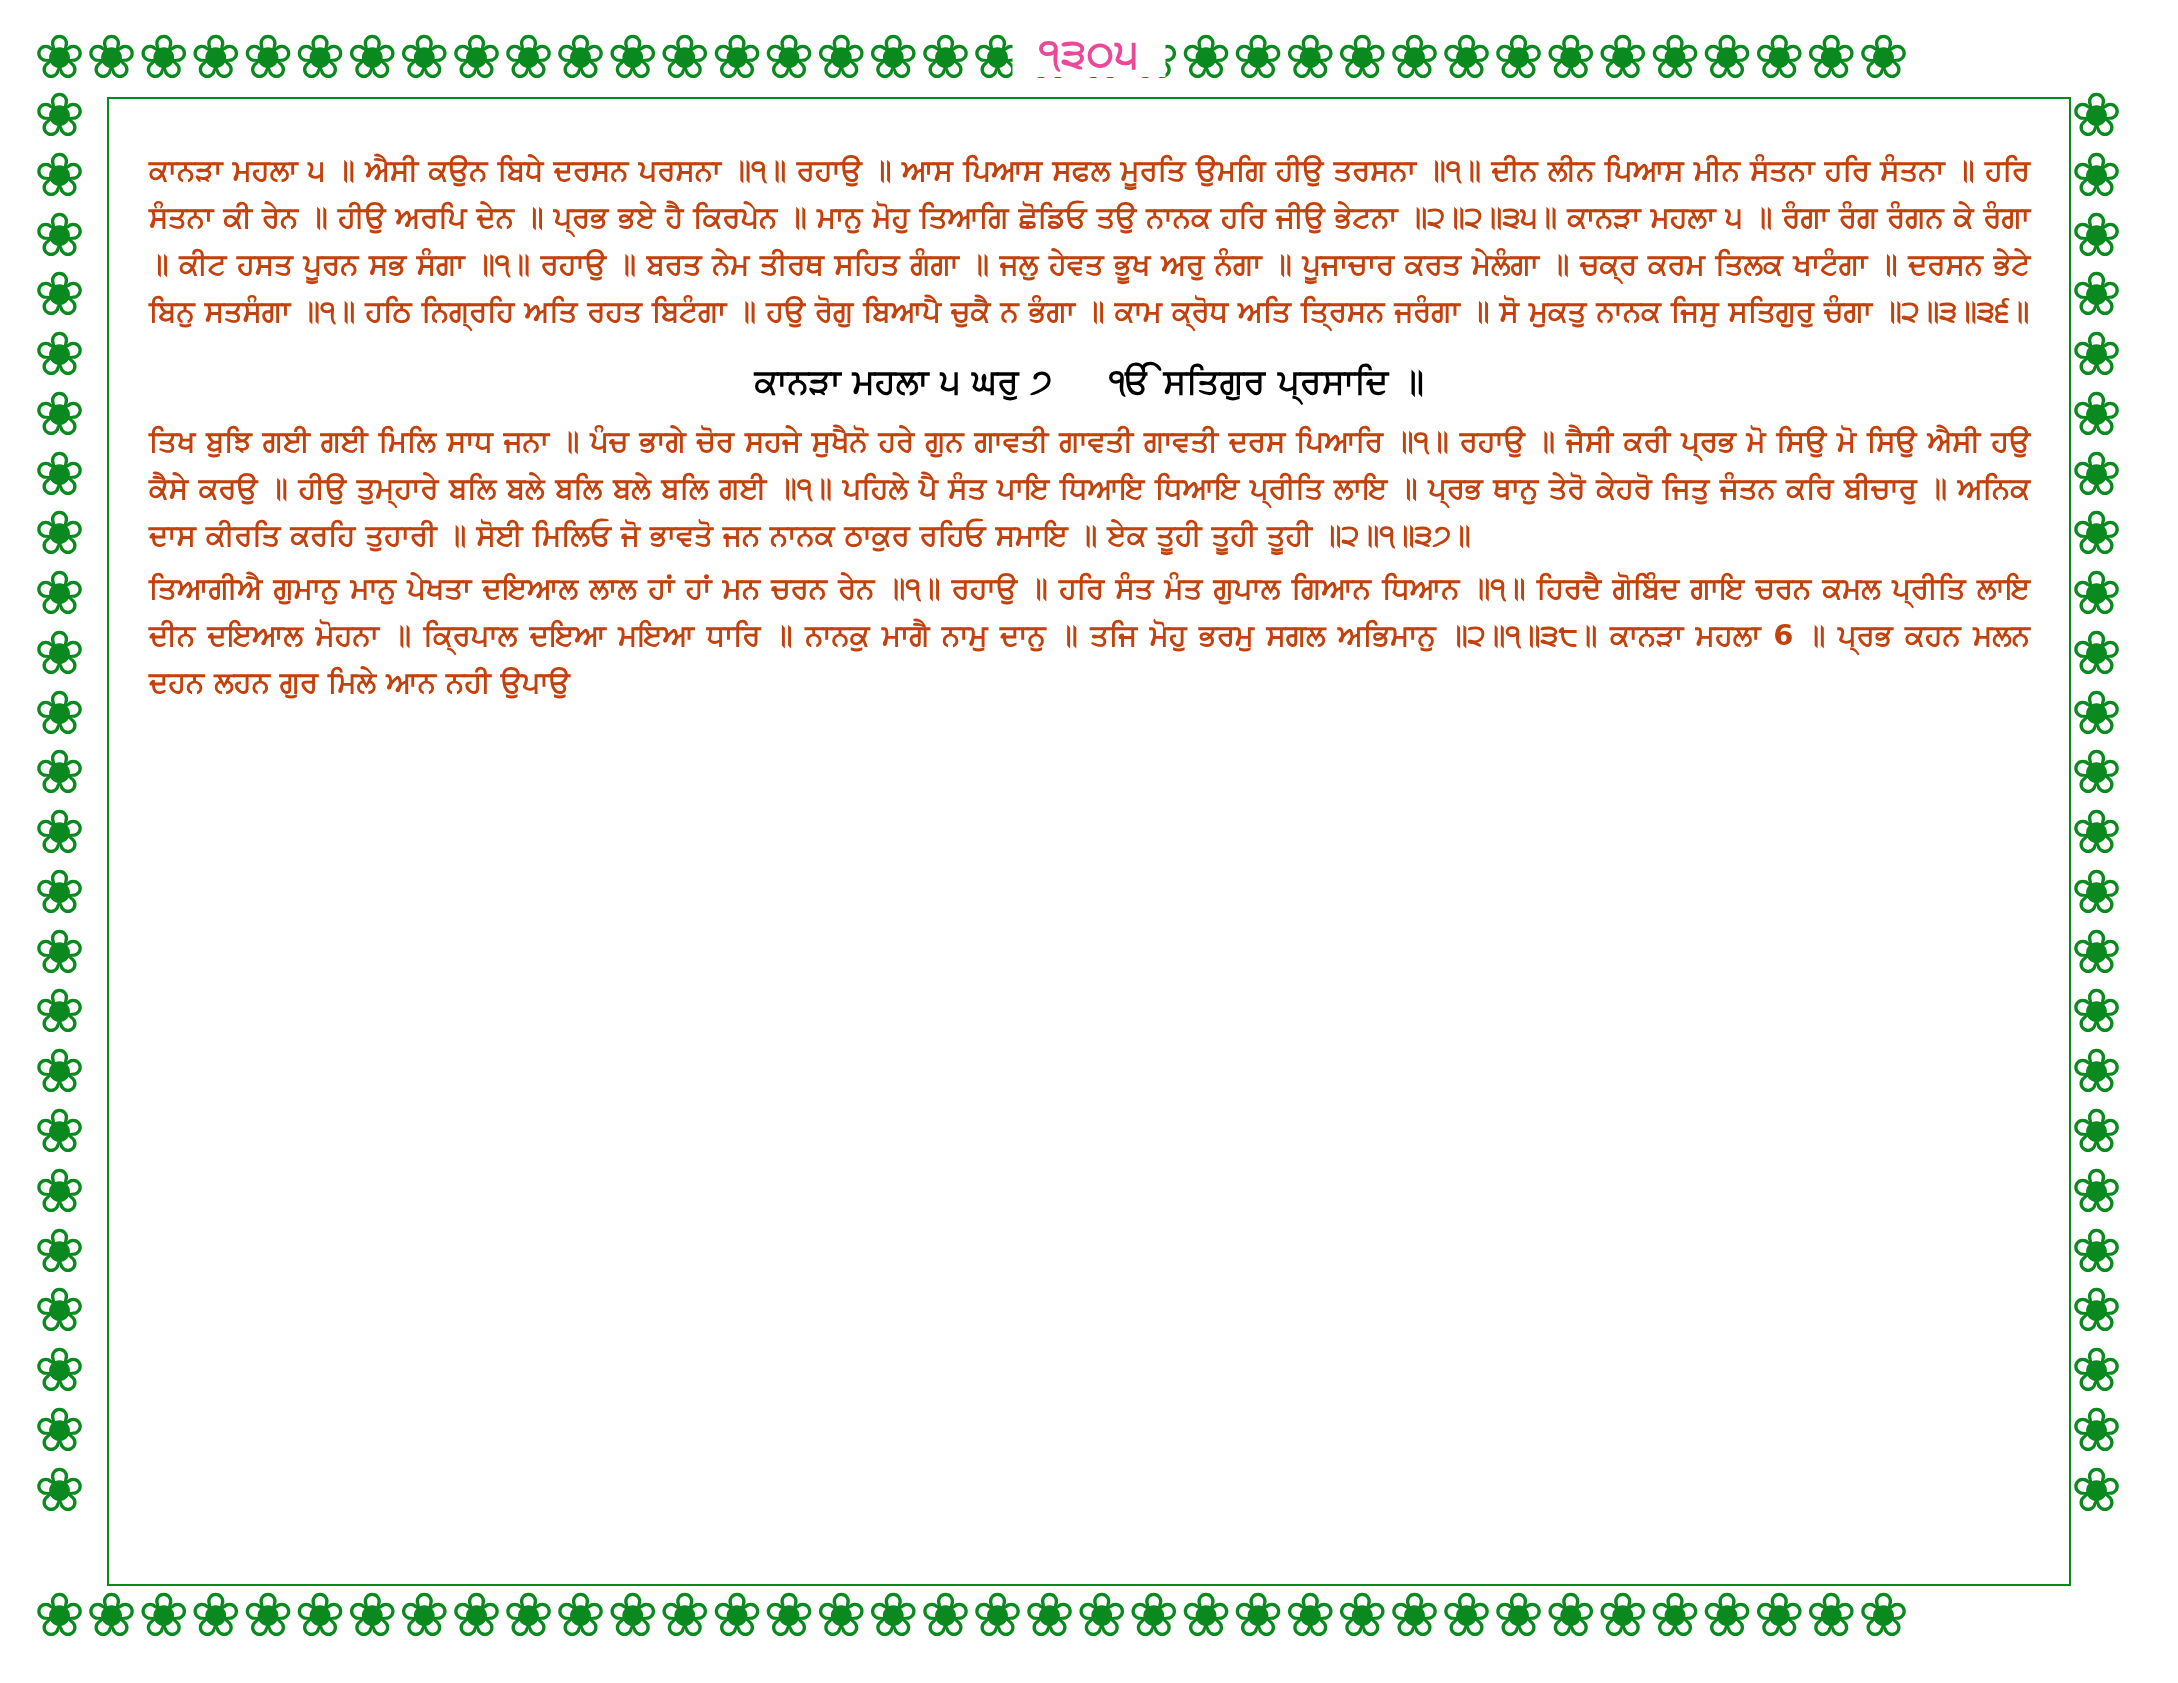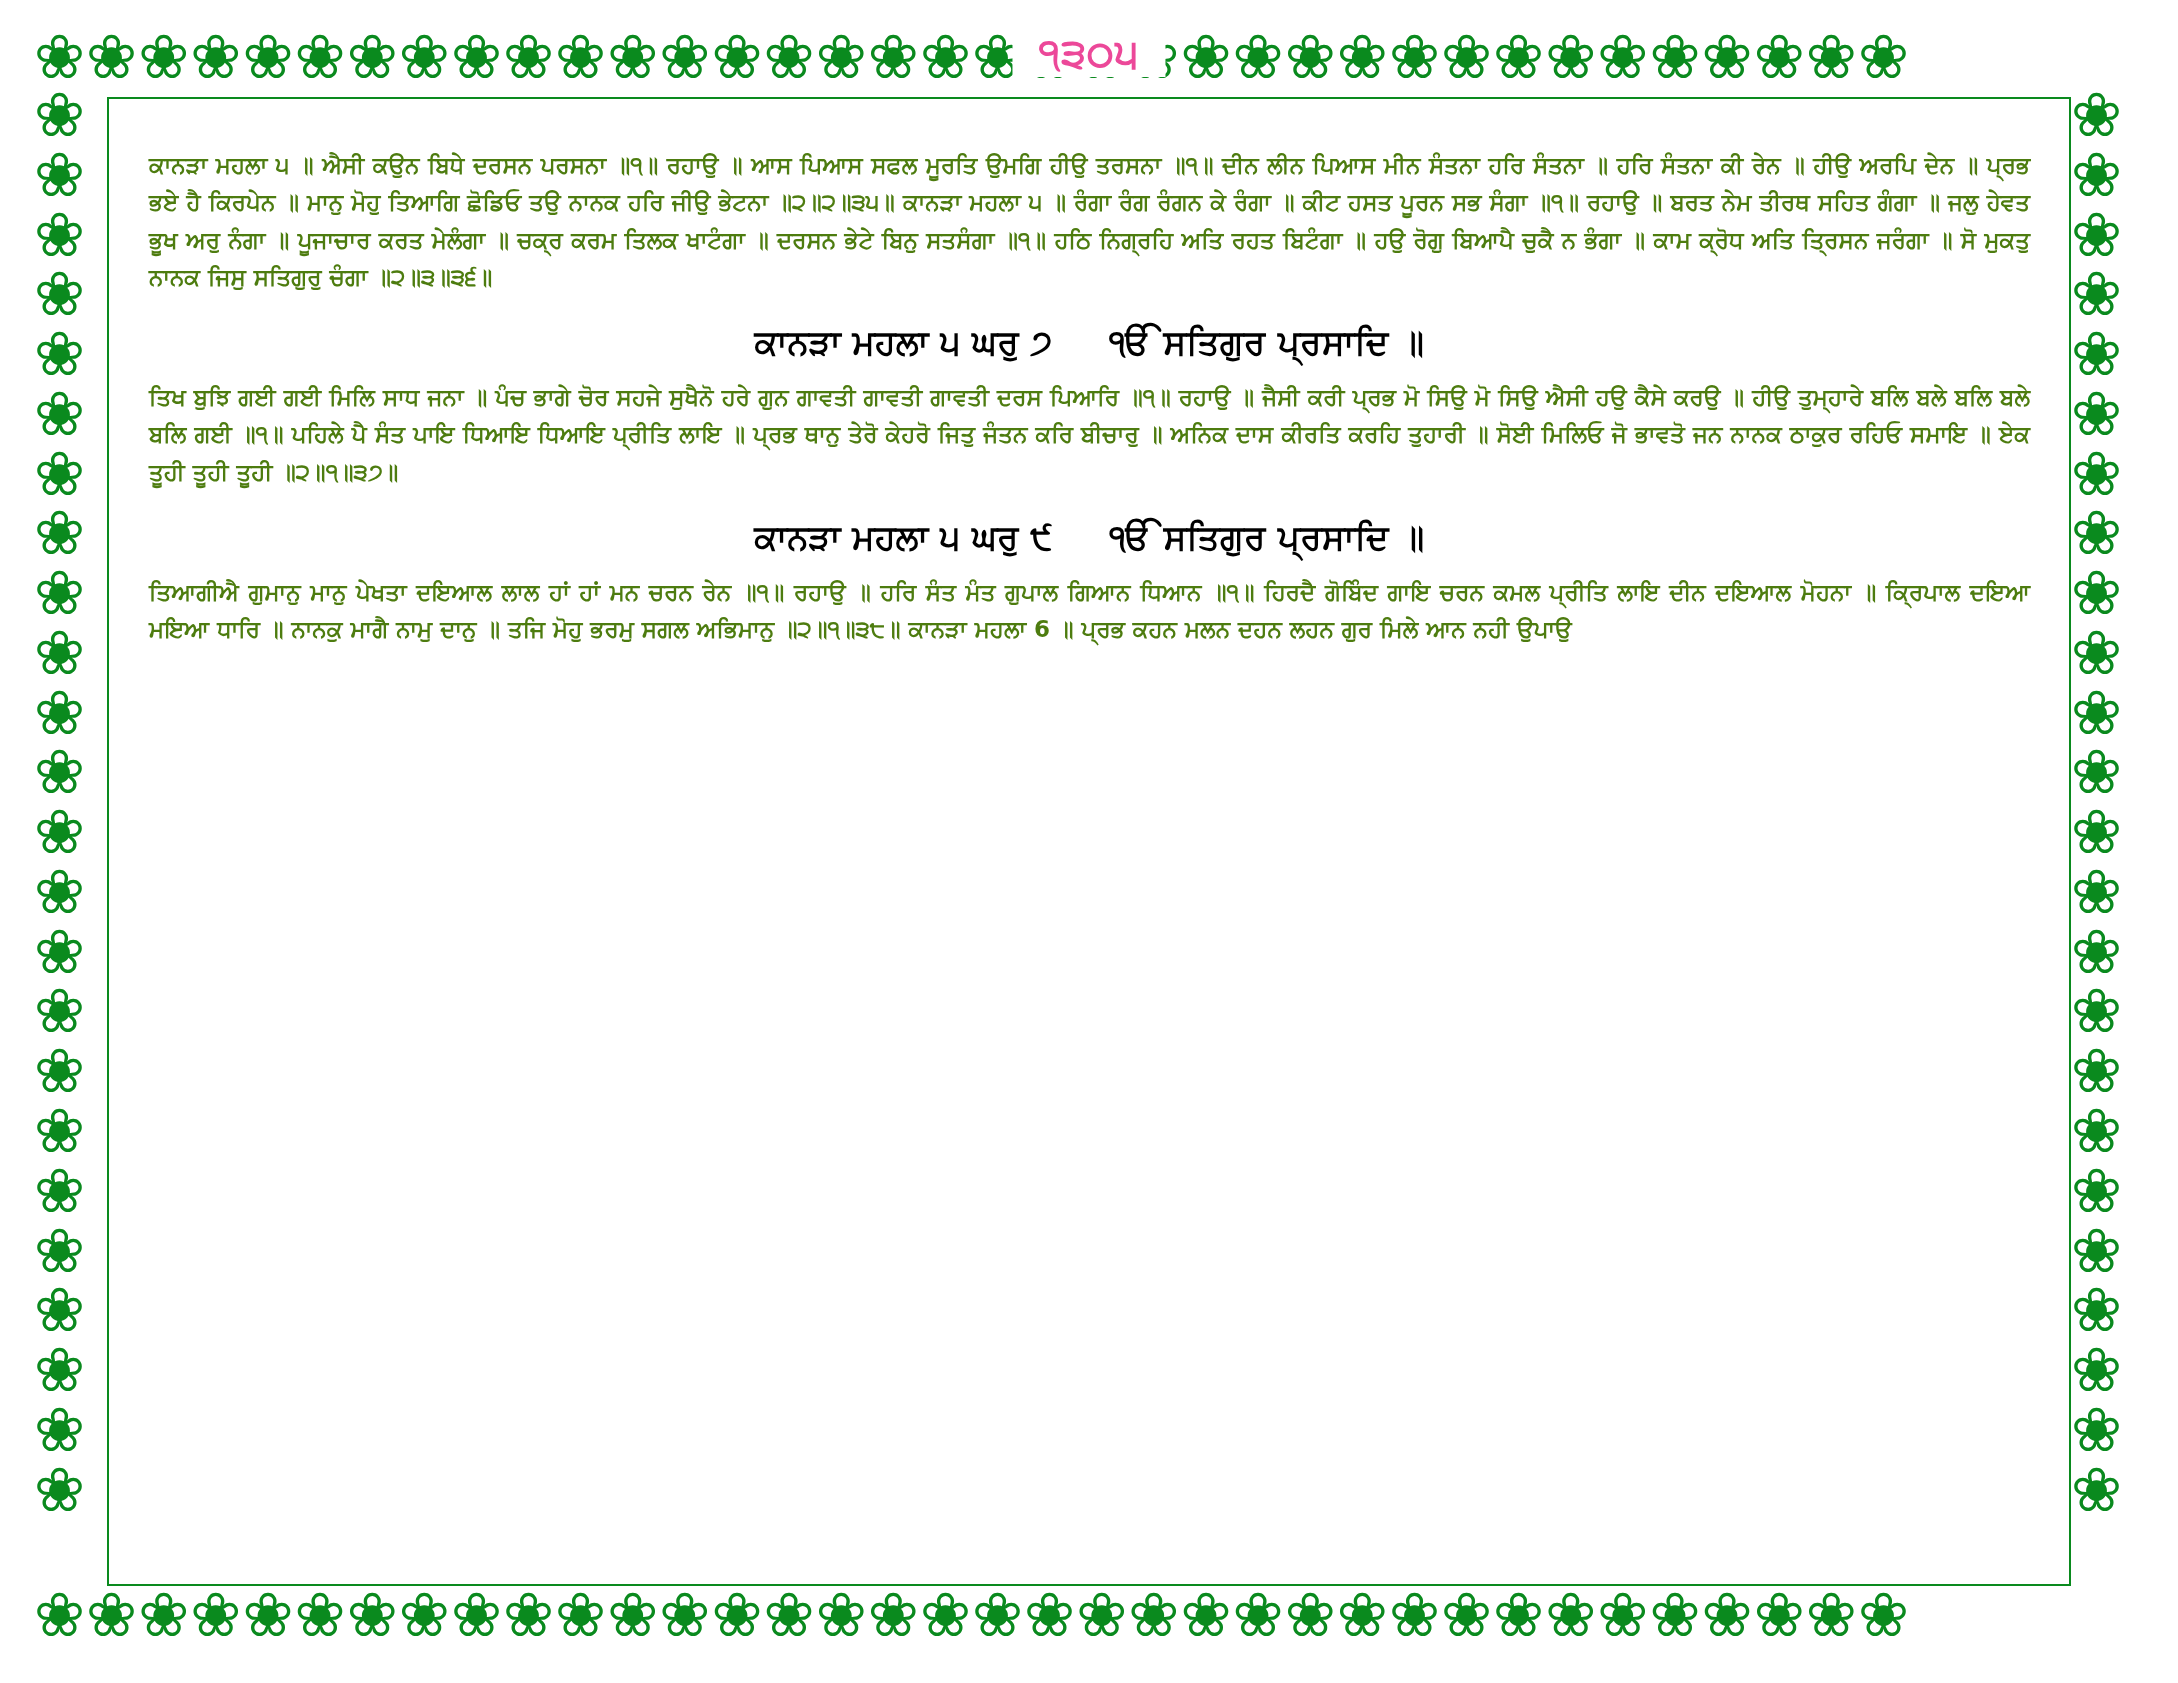--- a/index.html
+++ b/index.html
@@ -93,23 +93,23 @@
   
   .content {
     position: absolute;
     left: 149px;
     top: 147px;
     width: 1881px;
     box-sizing: border-box;
   }
 
   .verse-block {
-    font-size: 23px;
+    font-size: 29px;
     line-height: 1.62;
-    color: #4d7c0f;
+    color: #c2410c;
     text-align: justify;
     text-justify: inter-word;
     font-family: "DejaVu Sans", sans-serif;
     font-weight: 600;
     margin: 0 0 6px 0;
   }
 
   .heading-line {
     text-align: center;
     font-size: 34px;
@@ -139,21 +139,18 @@
   <div class="content">
 
     <p class="verse-block">ਕਾਨੜਾ ਮਹਲਾ ੫ ॥ ਐਸੀ ਕਉਨ ਬਿਧੇ ਦਰਸਨ ਪਰਸਨਾ ॥੧॥ ਰਹਾਉ ॥ ਆਸ ਪਿਆਸ ਸਫਲ ਮੂਰਤਿ ਉਮਗਿ ਹੀਉ ਤਰਸਨਾ ॥੧॥ ਦੀਨ ਲੀਨ ਪਿਆਸ ਮੀਨ ਸੰਤਨਾ ਹਰਿ ਸੰਤਨਾ ॥ ਹਰਿ ਸੰਤਨਾ ਕੀ ਰੇਨ ॥ ਹੀਉ ਅਰਪਿ ਦੇਨ ॥ ਪ੍ਰਭ ਭਏ ਹੈ ਕਿਰਪੇਨ ॥ ਮਾਨੁ ਮੋਹੁ ਤਿਆਗਿ ਛੋਡਿਓ ਤਉ ਨਾਨਕ ਹਰਿ ਜੀਉ ਭੇਟਨਾ ॥੨॥੨॥੩੫॥ ਕਾਨੜਾ ਮਹਲਾ ੫ ॥ ਰੰਗਾ ਰੰਗ ਰੰਗਨ ਕੇ ਰੰਗਾ ॥ ਕੀਟ ਹਸਤ ਪੂਰਨ ਸਭ ਸੰਗਾ ॥੧॥ ਰਹਾਉ ॥ ਬਰਤ ਨੇਮ ਤੀਰਥ ਸਹਿਤ ਗੰਗਾ ॥ ਜਲੁ ਹੇਵਤ ਭੂਖ ਅਰੁ ਨੰਗਾ ॥ ਪੂਜਾਚਾਰ ਕਰਤ ਮੇਲੰਗਾ ॥ ਚਕ੍ਰ ਕਰਮ ਤਿਲਕ ਖਾਟੰਗਾ ॥ ਦਰਸਨ ਭੇਟੇ ਬਿਨੁ ਸਤਸੰਗਾ ॥੧॥ ਹਠਿ ਨਿਗ੍ਰਹਿ ਅਤਿ ਰਹਤ ਬਿਟੰਗਾ ॥ ਹਉ ਰੋਗੁ ਬਿਆਪੈ ਚੁਕੈ ਨ ਭੰਗਾ ॥ ਕਾਮ ਕ੍ਰੋਧ ਅਤਿ ਤ੍ਰਿਸਨ ਜਰੰਗਾ ॥ ਸੋ ਮੁਕਤੁ ਨਾਨਕ ਜਿਸੁ ਸਤਿਗੁਰੁ ਚੰਗਾ ॥੨॥੩॥੩੬॥</p>
 
     <div class="heading-line">
       <span class="ghar">ਕਾਨੜਾ ਮਹਲਾ ੫ ਘਰੁ ੭</span><span class="ikonkar">ੴ ਸਤਿਗੁਰ ਪ੍ਰਸਾਦਿ ॥</span>
     </div>
 
     <p class="verse-block">ਤਿਖ ਬੁਝਿ ਗਈ ਗਈ ਮਿਲਿ ਸਾਧ ਜਨਾ ॥ ਪੰਚ ਭਾਗੇ ਚੋਰ ਸਹਜੇ ਸੁਖੈਨੋ ਹਰੇ ਗੁਨ ਗਾਵਤੀ ਗਾਵਤੀ ਗਾਵਤੀ ਦਰਸ ਪਿਆਰਿ ॥੧॥ ਰਹਾਉ ॥ ਜੈਸੀ ਕਰੀ ਪ੍ਰਭ ਮੋ ਸਿਉ ਮੋ ਸਿਉ ਐਸੀ ਹਉ ਕੈਸੇ ਕਰਉ ॥ ਹੀਉ ਤੁਮ੍ਹਾਰੇ ਬਲਿ ਬਲੇ ਬਲਿ ਬਲੇ ਬਲਿ ਗਈ ॥੧॥ ਪਹਿਲੇ ਪੈ ਸੰਤ ਪਾਇ ਧਿਆਇ ਧਿਆਇ ਪ੍ਰੀਤਿ ਲਾਇ ॥ ਪ੍ਰਭ ਥਾਨੁ ਤੇਰੋ ਕੇਹਰੋ ਜਿਤੁ ਜੰਤਨ ਕਰਿ ਬੀਚਾਰੁ ॥ ਅਨਿਕ ਦਾਸ ਕੀਰਤਿ ਕਰਹਿ ਤੁਹਾਰੀ ॥ ਸੋਈ ਮਿਲਿਓ ਜੋ ਭਾਵਤੋ ਜਨ ਨਾਨਕ ਠਾਕੁਰ ਰਹਿਓ ਸਮਾਇ ॥ ਏਕ ਤੂਹੀ ਤੂਹੀ ਤੂਹੀ ॥੨॥੧॥੩੭॥</p>
 
-    <div class="heading-line">
-      <span class="ghar">ਕਾਨੜਾ ਮਹਲਾ ੫ ਘਰੁ ੯</span><span class="ikonkar">ੴ ਸਤਿਗੁਰ ਪ੍ਰਸਾਦਿ ॥</span>
-    </div>
 
     <p class="verse-block">ਤਿਆਗੀਐ ਗੁਮਾਨੁ ਮਾਨੁ ਪੇਖਤਾ ਦਇਆਲ ਲਾਲ ਹਾਂ ਹਾਂ ਮਨ ਚਰਨ ਰੇਨ ॥੧॥ ਰਹਾਉ ॥ ਹਰਿ ਸੰਤ ਮੰਤ ਗੁਪਾਲ ਗਿਆਨ ਧਿਆਨ ॥੧॥ ਹਿਰਦੈ ਗੋਬਿੰਦ ਗਾਇ ਚਰਨ ਕਮਲ ਪ੍ਰੀਤਿ ਲਾਇ ਦੀਨ ਦਇਆਲ ਮੋਹਨਾ ॥ ਕ੍ਰਿਪਾਲ ਦਇਆ ਮਇਆ ਧਾਰਿ ॥ ਨਾਨਕੁ ਮਾਗੈ ਨਾਮੁ ਦਾਨੁ ॥ ਤਜਿ ਮੋਹੁ ਭਰਮੁ ਸਗਲ ਅਭਿਮਾਨੁ ॥੨॥੧॥੩੮॥ ਕਾਨੜਾ ਮਹਲਾ 6 ॥ ਪ੍ਰਭ ਕਹਨ ਮਲਨ ਦਹਨ ਲਹਨ ਗੁਰ ਮਿਲੇ ਆਨ ਨਹੀ ਉਪਾਉ</p>
 
   </div>
 </div>
 
 
 </body></html>

